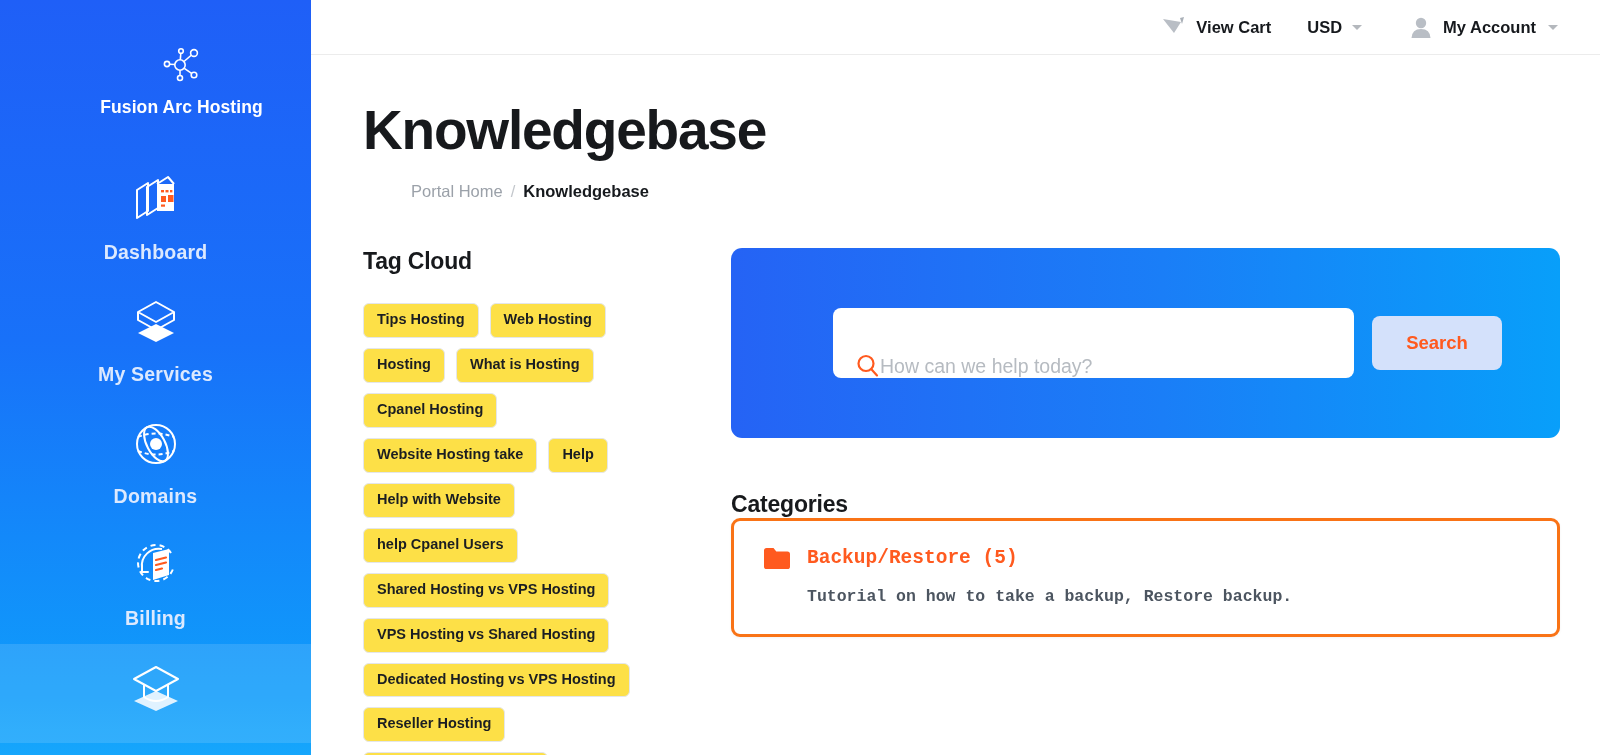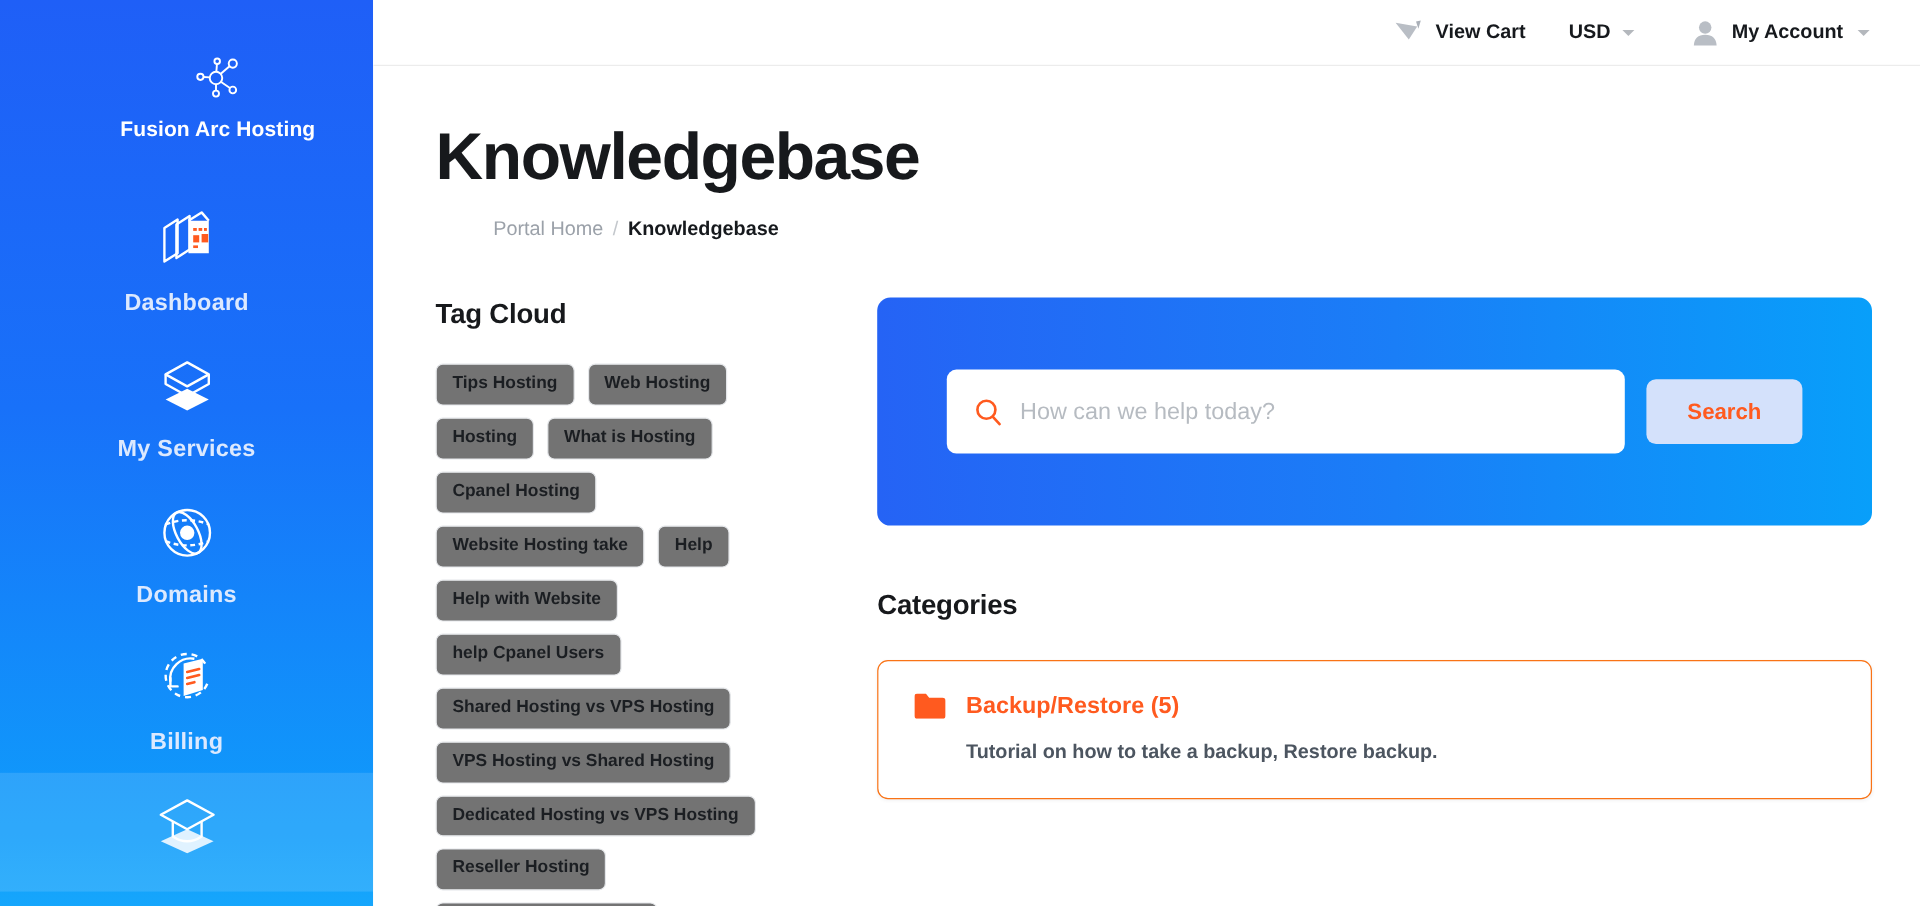--- a/index.html
+++ b/index.html
@@ -80,54 +80,55 @@
   
   .tagcol { width: 320px; flex: 0 0 320px; }
   .section-title {
     font-size: 23px; font-weight: bold; color: #17191c; letter-spacing: -.2px;
   }
   .tags {
     margin-top: 28px; display: flex; flex-wrap: wrap;
     gap: 10px 11px; width: 300px;
   }
   .tag {
-    border: 1px solid #e4e6e9; border-radius: 6px; background: #737373;
+    border: 1px solid #e4e6e9; border-radius: 6px; background: #fde047;
     padding: 8px 13px 9px; font-size: 14.5px; color: #1b1e22;
     font-weight: bold; cursor: pointer; white-space: nowrap; line-height: 1.1;
   }
 
   
   .rightcol { flex: 1 1 auto; padding-left: 48px; padding-right: 40px; }
 
   .search-panel {
     height: 190px; border-radius: 11px;
     background: linear-gradient(90deg, #2563f5 0%, #1a7ef7 52%, #089ffa 100%);
     display: flex; align-items: center; padding: 0 58px; gap: 18px;
   }
   .search-box {
     flex: 1 1 auto; height: 70px; background: #fff; border-radius: 8px;
-    display: flex; align-items: center; padding: 0 22px; gap: 14px;
+    display: flex; align-items: flex-end; padding: 0 22px;  margin-left: 44px;
   }
   .search-icon { width: 25px; height: 25px; flex: 0 0 25px; display: block; }
   .search-input {
     border: 0; outline: 0; flex: 1 1 auto; font-size: 19.5px;
     color: #16191d; font-family: "Liberation Sans", sans-serif; background: transparent;
   }
   .search-input::placeholder { color: #b6bbc1; }
   .search-btn {
     width: 130px; height: 54px; border: 0; border-radius: 8px;
     background: #d4e1fb; color: #ff5a1f; font-size: 18.5px; font-weight: bold;
     cursor: pointer; font-family: "Liberation Sans", sans-serif;
   }
 
   .cat-title { margin-top: 53px; }
   .cat-card {
-    margin-top: 32px; background: #fff; border: 1px solid #f97316;
+    background: #fff; border: 3px solid #f97316;
     border-radius: 9px; box-shadow: 0 1px 3px rgba(20,24,31,.05);
     overflow: hidden;
+    font-family: Liberation Mono, monospace;
   }
   .cat-row { padding: 26px 30px 28px; border-bottom: 1px solid #eeeff0; }
   .cat-row:last-child { border-bottom: 0; }
   .cat-head { display: flex; align-items: center; gap: 17px; }
   .folder-icon { width: 26px; height: 21px; flex: 0 0 26px; display: block; }
   .cat-name {
     font-size: 19.5px; font-weight: bold; color: #ff5a1f; cursor: pointer;
   }
   .cat-desc {
     margin-top: 18px; margin-left: 43px; font-size: 16.5px;

